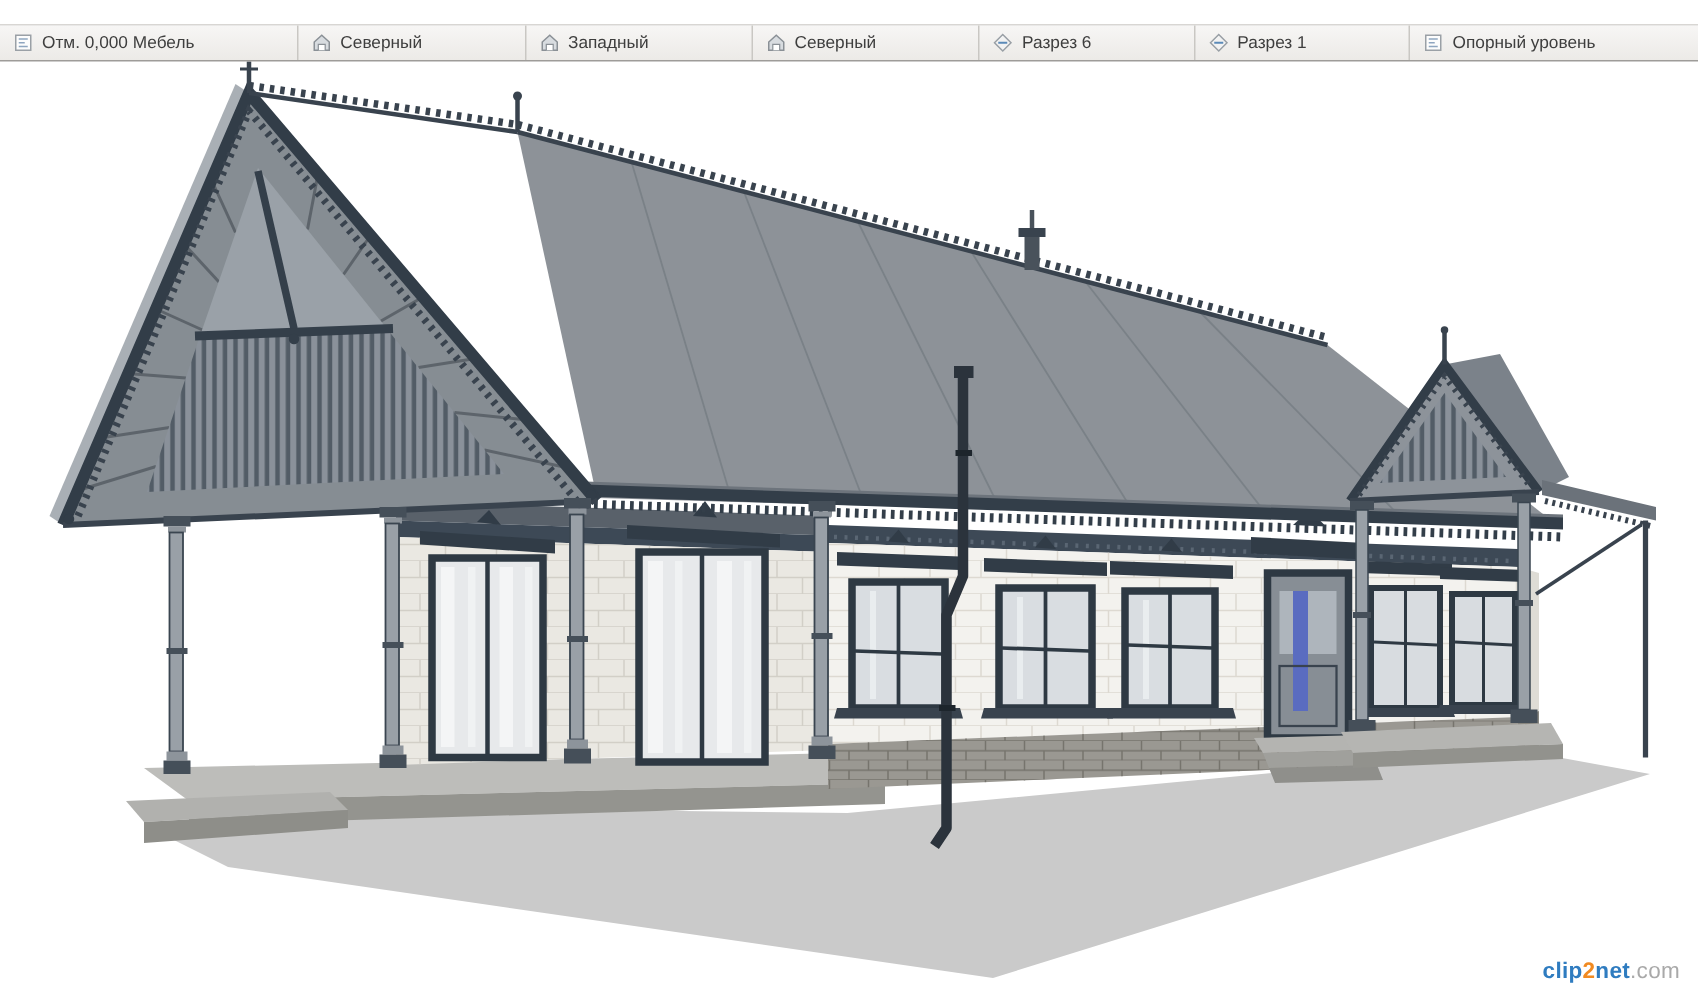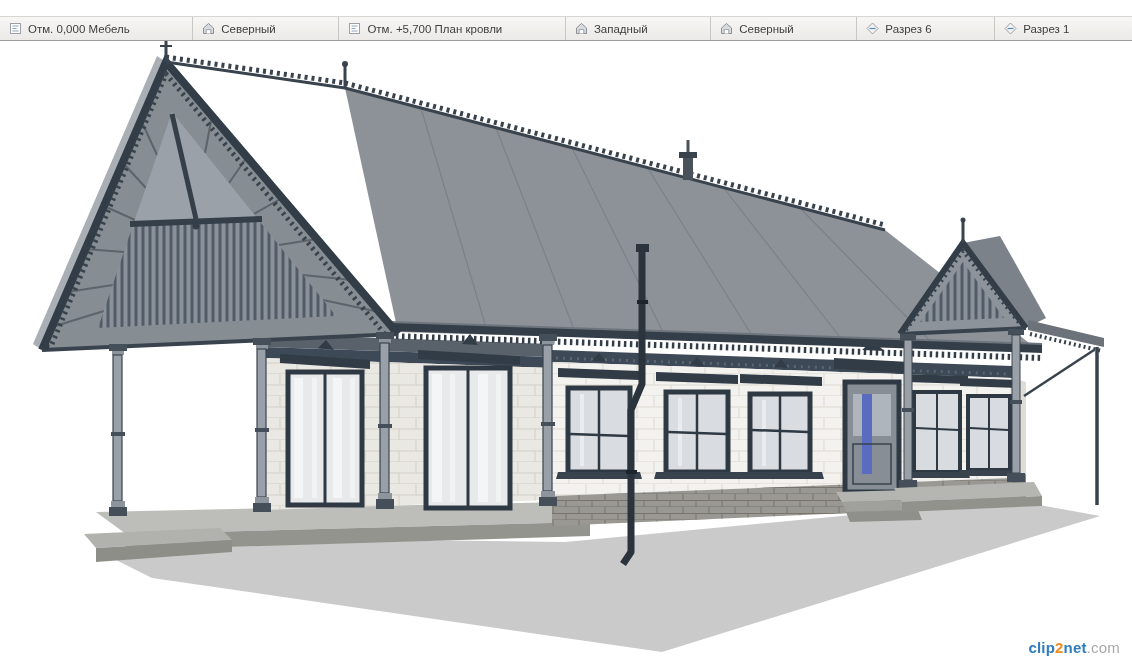--- a/index.html
+++ b/index.html
@@ -318,65 +318,65 @@
     <div class="tab">
       <span class="ticon">
         <svg viewBox="0 0 13 13">
             <path d="M1.5 11.5 V6 L6.5 1.5 L11.5 6 V11.5 Z" fill="#d8dce0" stroke="#8a9096"></path>
             <path d="M4.2 11.5 V7.6 h4.6 V11.5" fill="#ffffff" stroke="#8a9096" stroke-width="0.8"></path>
           </svg>
       </span>
       <span class="tlabel">Северный</span>
     </div>
 
+
+    <div class="tab">
+      <span class="ticon">
+        <svg viewBox="0 0 13 13">
+            <path d="M1.5 11.5 V6 L6.5 1.5 L11.5 6 V11.5 Z" fill="#d8dce0" stroke="#8a9096"></path>
+            <path d="M4.2 11.5 V7.6 h4.6 V11.5" fill="#ffffff" stroke="#8a9096" stroke-width="0.8"></path>
+          </svg>
+      </span>
+      <span class="tlabel">Западный</span>
+    </div>
+
+    <div class="tab">
+      <span class="ticon">
+        <svg viewBox="0 0 13 13">
+            <path d="M1.5 11.5 V6 L6.5 1.5 L11.5 6 V11.5 Z" fill="#d8dce0" stroke="#8a9096"></path>
+            <path d="M4.2 11.5 V7.6 h4.6 V11.5" fill="#ffffff" stroke="#8a9096" stroke-width="0.8"></path>
+          </svg>
+      </span>
+      <span class="tlabel">Северный</span>
+    </div>
+
+    <div class="tab">
+      <span class="ticon">
+        <svg viewBox="0 0 13 13">
+            <path d="M6.5 1 L12 6.5 L6.5 12 L1 6.5 Z" fill="#f2f2f2" stroke="#9aa0a6"></path>
+            <path d="M3.5 6.5 h6" stroke="#5b8ab8" stroke-width="1.2"></path>
+          </svg>
+      </span>
+      <span class="tlabel">Разрез 6</span>
+    </div>
+
+    <div class="tab">
+      <span class="ticon">
+        <svg viewBox="0 0 13 13">
+            <path d="M6.5 1 L12 6.5 L6.5 12 L1 6.5 Z" fill="#f2f2f2" stroke="#9aa0a6"></path>
+            <path d="M3.5 6.5 h6" stroke="#5b8ab8" stroke-width="1.2"></path>
+          </svg>
+      </span>
+      <span class="tlabel">Разрез 1</span>
+    </div>
+
     <div class="tab">
       <span class="ticon">
         <svg viewBox="0 0 13 13">
             <rect x="1.5" y="1.5" width="10" height="10" fill="#fdfdfd" stroke="#9aa0a6"></rect>
             <path d="M3.5 4 h6 M3.5 6.5 h4 M3.5 9 h6" stroke="#8fa6c0" stroke-width="1" fill="none"></path>
           </svg>
       </span>
-      <span class="tlabel">Отм. +5,700 План кровли</span>
-    </div>
-
-    <div class="tab">
-      <span class="ticon">
-        <svg viewBox="0 0 13 13">
-            <path d="M1.5 11.5 V6 L6.5 1.5 L11.5 6 V11.5 Z" fill="#d8dce0" stroke="#8a9096"></path>
-            <path d="M4.2 11.5 V7.6 h4.6 V11.5" fill="#ffffff" stroke="#8a9096" stroke-width="0.8"></path>
-          </svg>
-      </span>
-      <span class="tlabel">Западный</span>
-    </div>
-
-    <div class="tab">
-      <span class="ticon">
-        <svg viewBox="0 0 13 13">
-            <path d="M1.5 11.5 V6 L6.5 1.5 L11.5 6 V11.5 Z" fill="#d8dce0" stroke="#8a9096"></path>
-            <path d="M4.2 11.5 V7.6 h4.6 V11.5" fill="#ffffff" stroke="#8a9096" stroke-width="0.8"></path>
-          </svg>
-      </span>
-      <span class="tlabel">Северный</span>
-    </div>
-
-    <div class="tab">
-      <span class="ticon">
-        <svg viewBox="0 0 13 13">
-            <path d="M6.5 1 L12 6.5 L6.5 12 L1 6.5 Z" fill="#f2f2f2" stroke="#9aa0a6"></path>
-            <path d="M3.5 6.5 h6" stroke="#5b8ab8" stroke-width="1.2"></path>
-          </svg>
-      </span>
-      <span class="tlabel">Разрез 6</span>
-    </div>
-
-    <div class="tab">
-      <span class="ticon">
-        <svg viewBox="0 0 13 13">
-            <path d="M6.5 1 L12 6.5 L6.5 12 L1 6.5 Z" fill="#f2f2f2" stroke="#9aa0a6"></path>
-            <path d="M3.5 6.5 h6" stroke="#5b8ab8" stroke-width="1.2"></path>
-          </svg>
-      </span>
-      <span class="tlabel">Разрез 1</span>
-    </div>
-
+      <span class="tlabel">Опорный уровень</span>
+    </div>
 
   </div>
 </div>
 
 </body></html>

